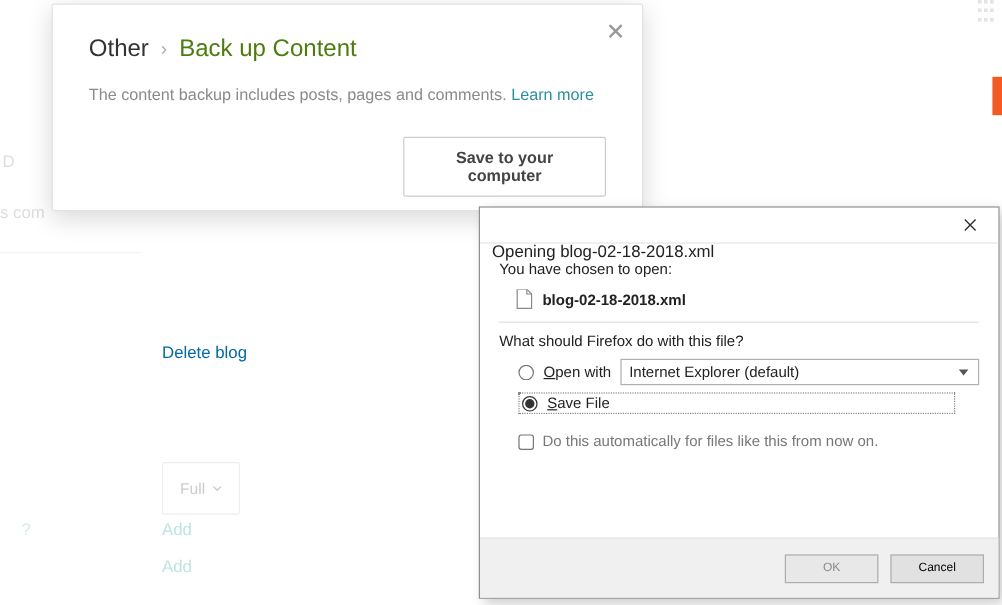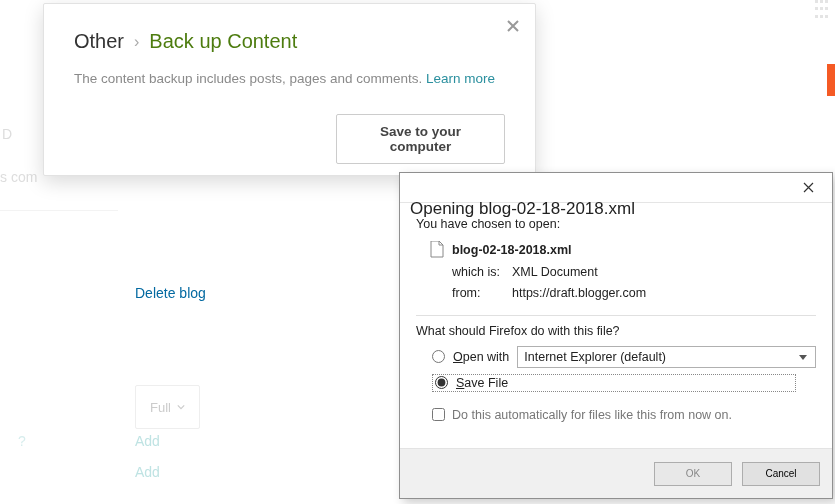--- a/index.html
+++ b/index.html
@@ -39,21 +39,21 @@
     background:#fff; border:1px solid #ccc; border-radius:2px; cursor:pointer;
   }
 
   
   .ffdialog {
     position: absolute; left: 399px; top: 172px; width: 434px; height: 327px;
     background:#fff; border:1px solid #8f8f8f; box-shadow: 4px 4px 10px rgba(0,0,0,0.2);
     font-size:12.5px; color:#222;
   }
   .ff-title { height:30px; border-bottom:1px solid #e5e5e5; display:flex; align-items:center; padding:0 10px; justify-content:space-between;}
-  .ff-title .t { font-size:17px;margin-top:42px; }
+  .ff-title .t { font-size:14px;margin-top:42px; }
   .ff-title .x { width:28px; height:22px; display:flex; align-items:center; justify-content:center; cursor:pointer; }
   .ff-title .x svg { width:11px; height:11px; }
   .ff-body { padding: 14px 16px 0 16px; }
   .ff-body .chosen { margin-bottom:10px; }
   .ff-file { display:flex; align-items:center; gap:8px; margin:6px 0 4px 14px;text-align:center; }
   .ff-file svg { width:14px; height:17px; }
   .ff-file .fname { font-weight:bold; }
   .ff-meta { margin-left:36px; line-height:1.7; }
   .ff-meta .lbl { display:inline-block; width:60px; }
   .ff-hr { border:none; border-top:1px solid #e0e0e0; margin:10px 0 8px 0; }
@@ -144,24 +144,20 @@
   <div class="ff-body">
     <div class="chosen">You have chosen to open:</div>
 
     <div class="ff-file">
       <svg viewBox="0 0 14 17">
         <path d="M1 0 H9 L13 4 V16 H1 Z" fill="#fff" stroke="#888"></path>
         <path d="M9 0 V4 H13" fill="none" stroke="#888"></path>
       </svg>
       <span class="fname">blog-02-18-2018.xml</span>
     </div>
-    <div class="ff-meta">
-      <div><span class="lbl">which is:</span><span>XML Document</span></div>
-      <div><span class="lbl">from:</span><span>https://draft.blogger.com</span></div>
-    </div>
 
     <hr class="ff-hr">
 
     <div class="ff-question">What should Firefox do with this file?</div>
 
     <div class="ff-opts">
       <div class="ff-row">
         <input type="radio" name="act" style="">
         <label><span class="u">O</span><span>pen with</span></label>
         <div class="ff-select">

